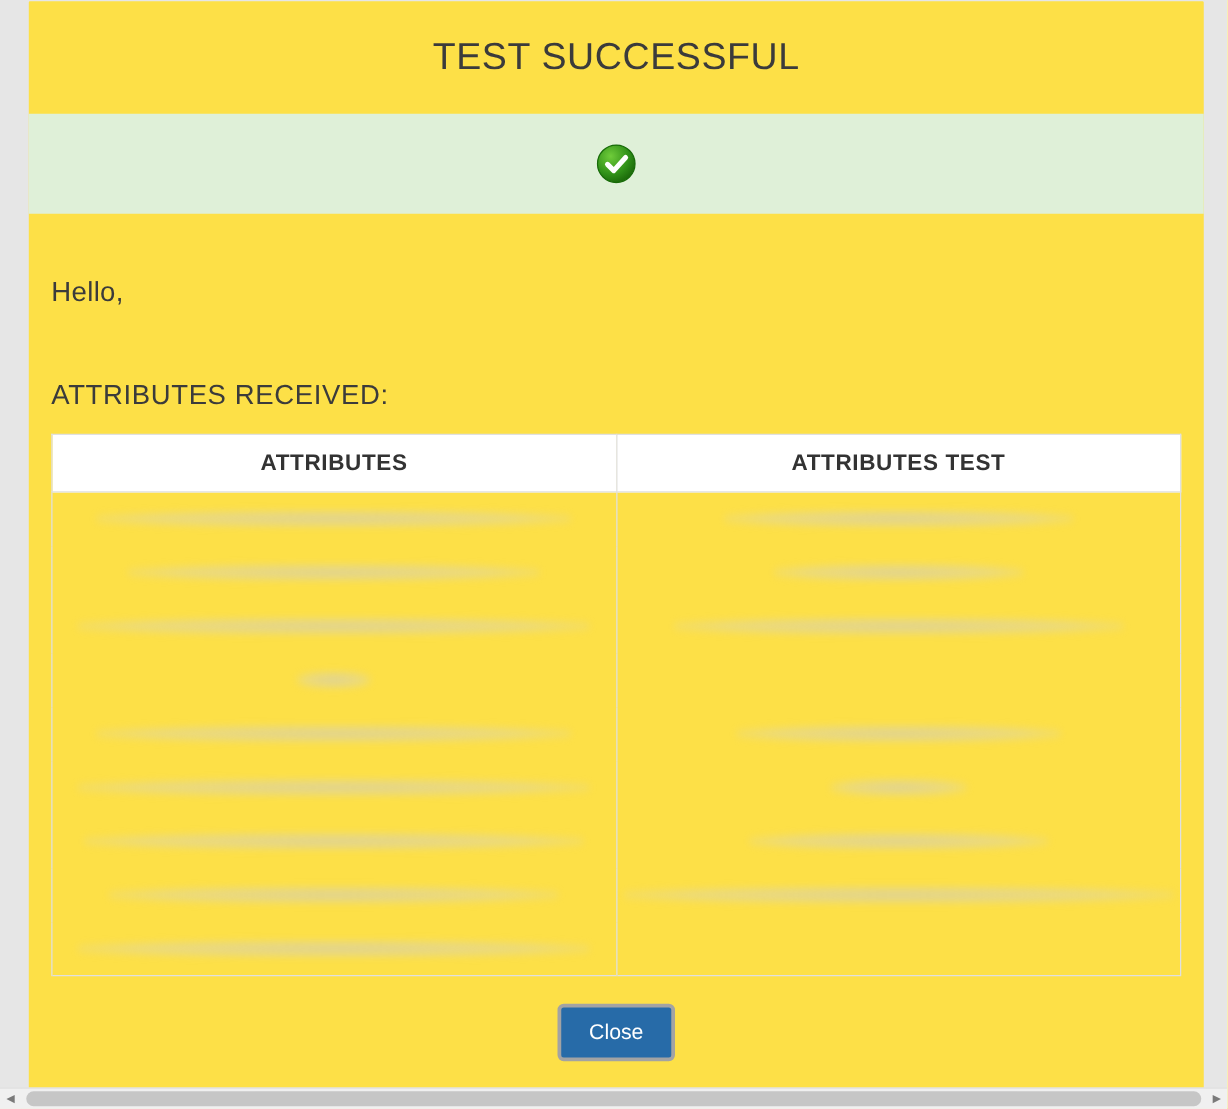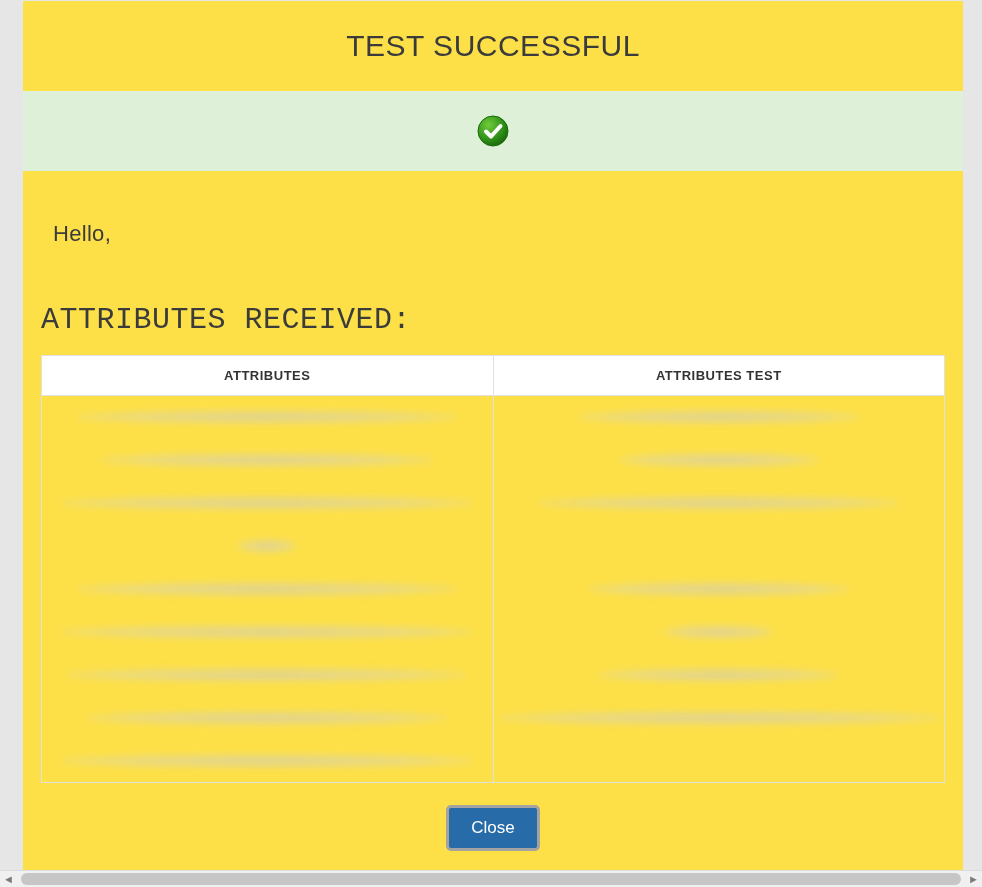--- a/index.html
+++ b/index.html
@@ -57,39 +57,38 @@
   }
 
   .content {
     padding: 50px 18px 10px 18px;
     color: #3b3b3b;
   }
   .hello {
     font-size: 22px;
     font-weight: 400;
     letter-spacing: 0.3px;
-    margin: 0 0 56px 12px;
+    margin: 0 0 56px 0;
   }
   .attr-heading {
-    font-size: 30px;
+    font-size: 22px;
     font-weight: 400;
     letter-spacing: 0.5px;
     margin: 0 0 18px 0;
-    font-family: Liberation Mono, monospace;
   }
 
   .table {
     width: 100%;
     border: 1px solid #e0e0e0;
     border-collapse: collapse;
     table-layout: fixed;
   }
   .table th {
     border: 1px solid #e0e0e0;
-    font-size: 13px;
+    font-size: 18px;
     font-weight: 700;
     letter-spacing: 0.5px;
     padding: 12px 8px;
     color: #333;
     text-align: center;
     background: #fff;
   }
   .table td {
     border-left: 1px solid #e0e0e0;
     border-right: 1px solid #e0e0e0;

